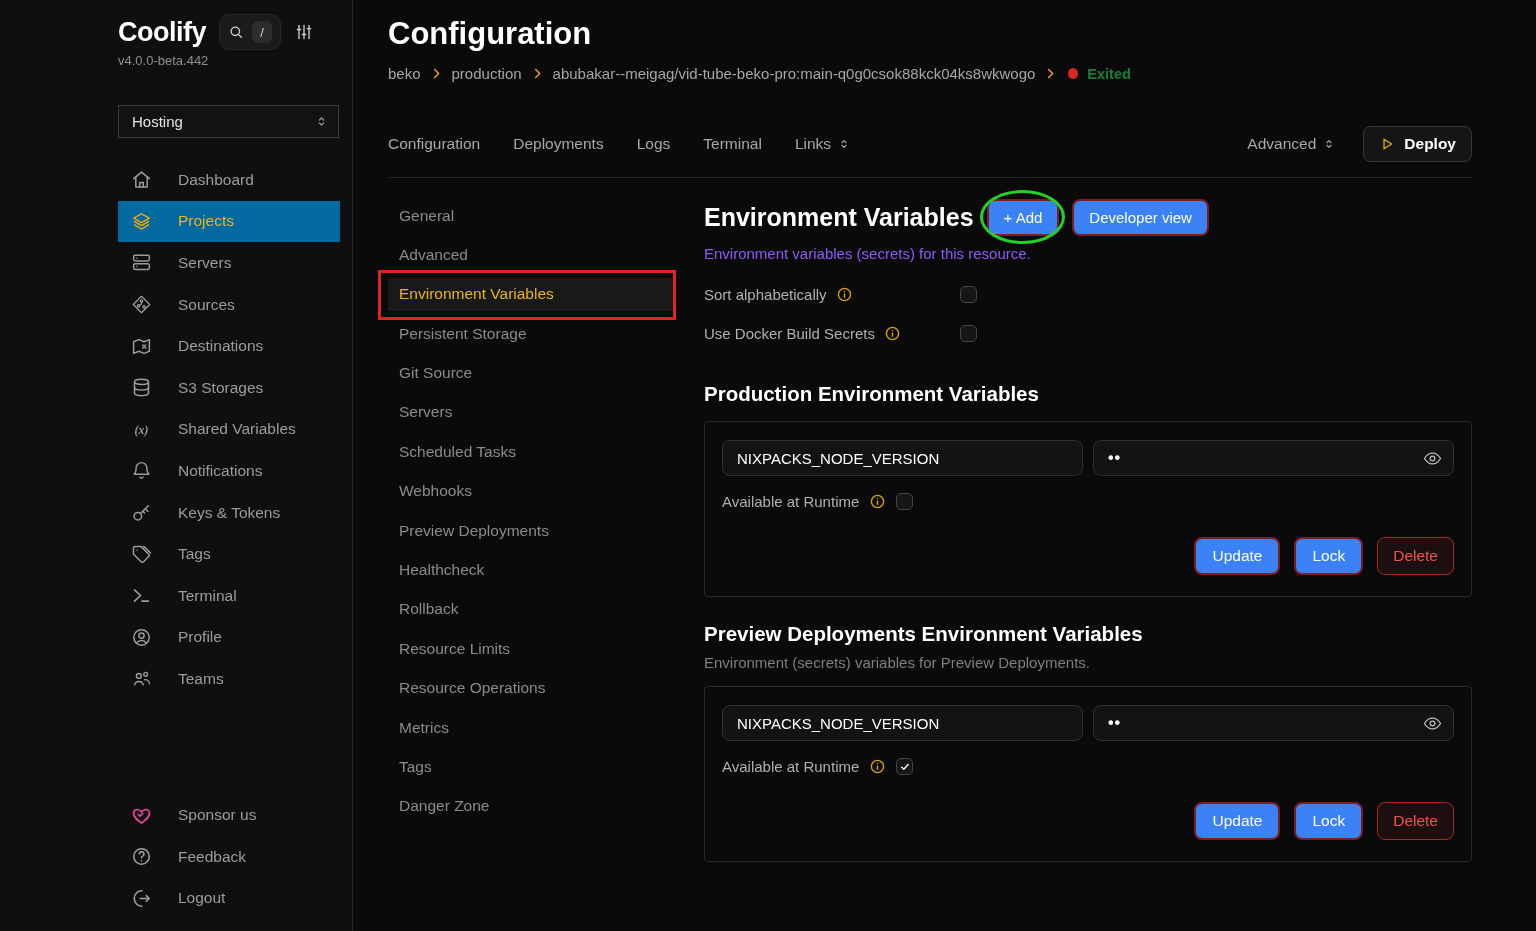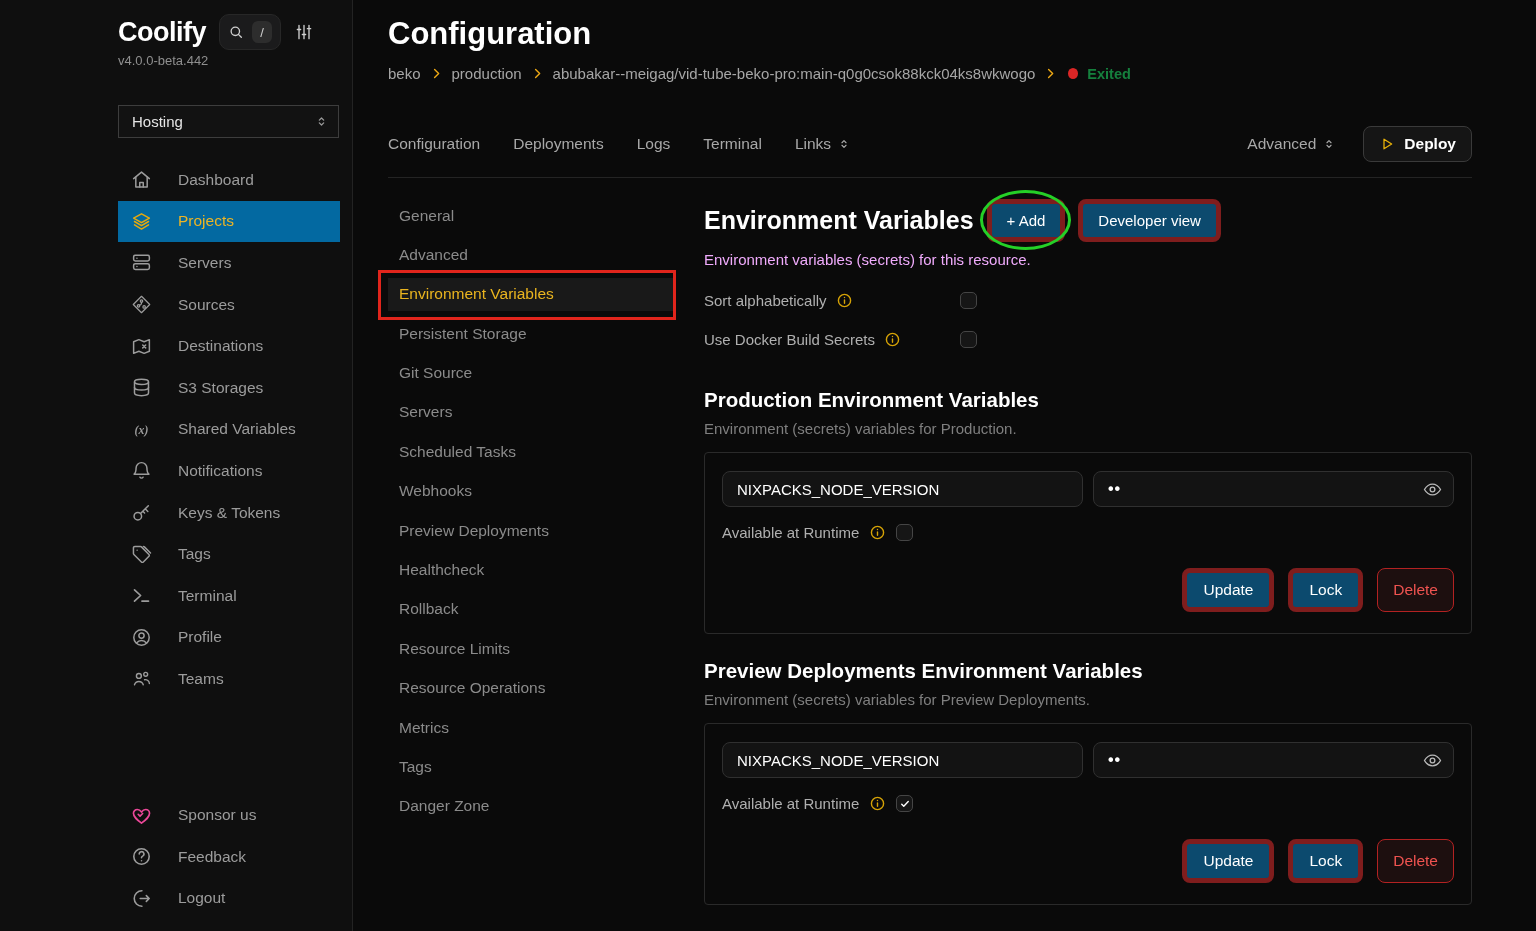--- a/index.html
+++ b/index.html
@@ -90,29 +90,29 @@
   .subnav-item.active { background:#191919; color:#e9b41f; position:relative; }
   .red-annotation {
     position:absolute; left:-10px; right:-3px; top:-8px; bottom:-9px;
     border:3px solid #e1251c; pointer-events:none; z-index:5;
   }
 
   .panel { flex:1; margin-left:31px; min-width:0; }
   .panel-head { display:flex; align-items:center; gap:13px; }
   .panel-title { font-size:25px; font-weight:800; }
   .btn {
-    background:#0c4a6e; border:5px solid #7f1d1d; border-radius:8px;
+    background:#3b82f6; border:2px solid #7f1d1d; border-radius:8px;
     color:#fff; font-size:15px; padding:8px 15px; cursor:pointer; font-family:inherit;
   }
   .add-wrap { position:relative; }
   .green-annotation {
     position:absolute; left:-7px; right:-6px; top:-9px; bottom:-8px;
     border:3.5px solid #25d027; border-radius:50%; pointer-events:none; z-index:5;
   }
-  .panel-desc { margin-top:9px; font-size:15px; color:#f0abfc; }
+  .panel-desc { margin-top:9px; font-size:15px; color:#8b5cf6; }
 
   .toggles { margin-top:13px; }
   .toggle-row { display:flex; align-items:center; height:39px; }
   .toggle-label-wrap { display:flex; align-items:center; gap:9px; width:256px; }
   .toggle-label { font-size:15px; color:#b0b0b0; }
   .info-icon { width:17px; height:17px; color:#d5a206; flex:none; }
   .checkbox {
     width:17px; height:17px; border:1px solid #454545; border-radius:5px;
     background:#161616; display:flex; align-items:center; justify-content:center;
     cursor:pointer; flex:none;
@@ -534,21 +534,20 @@
                 </svg>
               </span>
     </span>
     <span class="checkbox"></span>
   </div>
 </div>
 
       <div id="sections">
   <section>
     <h3 class="section-title">Production Environment Variables</h3>
-    <div class="section-desc">Environment (secrets) variables for Production.</div>
     <div class="card">
       <div class="inputs-row">
         <input class="key-input" readonly="" value="NIXPACKS_NODE_VERSION" style="">
         <span class="value-wrap">
           <input class="value-input" readonly="" value="••" style="">
           <button class="eye-btn">
                     <svg viewBox="0 0 24 24" width="100%" height="100%" fill="none" stroke="currentColor" stroke-width="1.5" stroke-linecap="round" stroke-linejoin="round">
                       <path d="M2.8 12S6.5 5.8 12 5.8 21.2 12 21.2 12 17.5 18.2 12 18.2 2.8 12 2.8 12z"></path>
                       <circle cx="12" cy="12" r="2.7"></circle>
                     </svg>

